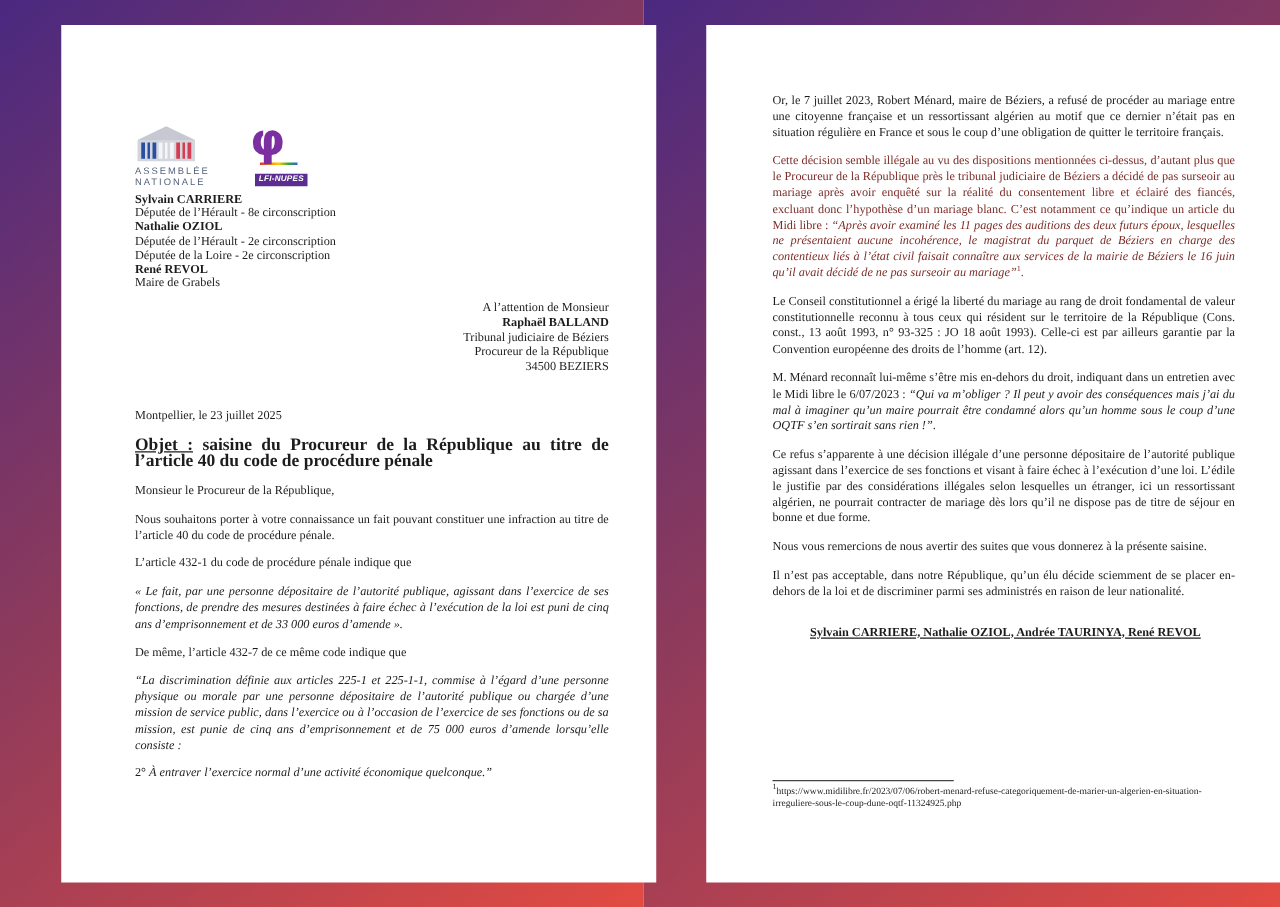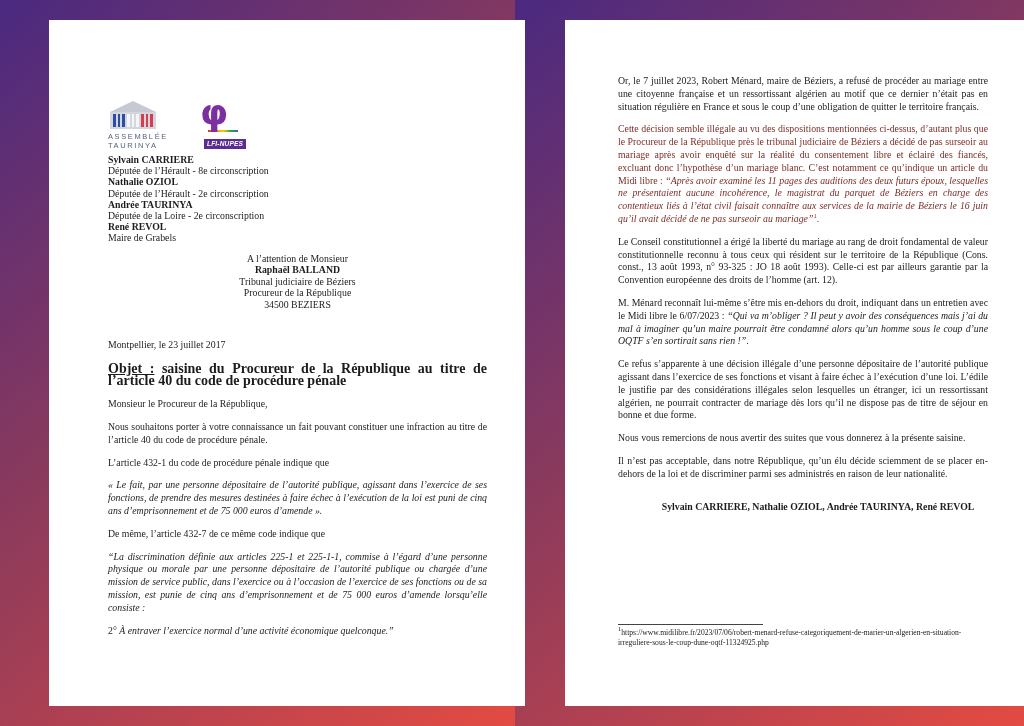--- a/index.html
+++ b/index.html
@@ -38,36 +38,36 @@
              color: #7b2fa0; line-height: 0.95; margin-left: 6px; }
   .lfi-rainbow { width: 30px; height: 2px; margin-left: 14px;
                  background: linear-gradient(90deg, #d33 0%, #f80 25%, #fc0 50%, #3a3 75%, #36c 100%); }
   .lfi-box { display: inline-block; background: #5c2d91; color: #fff; margin-left: 10px; margin-top: 1px;
              font-family: "Liberation Sans", sans-serif; font-weight: bold; font-style: italic;
              font-size: 6.5px; padding: 1.5px 3px; letter-spacing: 0.2px; }
 
   .senders { font-size: 9.8px; line-height: 11.2px; }
   .senders .nm { font-weight: bold; }
 
-  .recipient { text-align: center; font-size: 9.8px; line-height: 11.6px; margin-top: 9px; }
+  .recipient { text-align: right; font-size: 9.8px; line-height: 11.6px; margin-top: 9px; }
   .recipient .nm { font-weight: bold; }
 
   .dateline { margin-top: 28px; font-size: 9.8px; }
 
   .subject { margin-top: 13px; font-weight: bold; font-size: 14px; line-height: 12.8px;
              text-align: justify; }
   .subject .lbl { text-decoration: underline; }
 
   p.body { font-size: 9.8px; line-height: 12.8px; text-align: justify; margin-top: 10px; }
   .it { font-style: italic; }
   .bd { font-weight: bold; }
   .red-par { color: #7b2d28; }
 
-  .sig { margin-top: 20px; font-weight: bold; font-size: 9.8px; text-align: center;
-         padding-left: 30px; }
+  .sig { margin-top: 20px; font-weight: bold; font-size: 9.8px; 
+         padding-left: 30px; text-decoration: underline; }
 
   .footnote { position: absolute; left: 53px; right: 44px; bottom: 58px;
               font-size: 7.6px; line-height: 10px; color: #222; }
   .fn-sep { width: 145px; border-top: 1px solid #444; margin-bottom: 3px; }
   sup { font-size: 6.5px; vertical-align: super; line-height: 0; }
 </style>
 </head>
 <body>
 
 <div class="canvas">
@@ -84,62 +84,61 @@
               <i style="background:#2b4ea2"></i>
             <i style="background:#f4f5f8"></i>
               <i style="background:#f4f5f8"></i>
               <i style="background:#f4f5f8"></i>
             <i style="background:#d63d52"></i>
               <i style="background:#d63d52"></i>
               <i style="background:#d63d52"></i>
           </div>
           <div class="an-text">
             <div>ASSEMBLÉE</div>
-            <div>TAURINYA</div>
+            <div>NATIONALE</div>
           </div>
         </div>
         <div class="lfi-logo">
           <div class="lfi-phi">φ</div>
           <div class="lfi-rainbow"></div>
           <div class="lfi-box">LFI-NUPES</div>
         </div>
       </div>
 
       <div class="senders">
         <div class="nm">Sylvain CARRIERE</div>
         <div>Députée de l’Hérault - 8e circonscription</div>
         <div class="nm">Nathalie OZIOL</div>
         <div>Députée de l’Hérault - 2e circonscription</div>
-        <div class="nm">Andrée TAURINYA</div>
         <div>Députée de la Loire - 2e circonscription</div>
         <div class="nm">René REVOL</div>
         <div>Maire de Grabels</div>
       </div>
 
       <div class="recipient">
         <div>A l’attention de Monsieur</div>
         <div class="nm">Raphaël BALLAND</div>
         <div>Tribunal judiciaire de Béziers</div>
         <div>Procureur de la République</div>
         <div>34500 BEZIERS</div>
       </div>
 
-      <div class="dateline">Montpellier, le 23 juillet 2017</div>
+      <div class="dateline">Montpellier, le 23 juillet 2025</div>
 
       <div class="subject">
         <span class="lbl">Objet :</span><span> saisine du Procureur de la République au titre de l’article 40 du code de procédure pénale</span>
       </div>
 
       <p class="body">Monsieur le Procureur de la République,</p>
 
       <p class="body">Nous souhaitons porter à votre connaissance un fait pouvant constituer une infraction au titre de l’article 40 du code de procédure pénale.</p>
 
       <p class="body">L’article 432-1 du code de procédure pénale indique que</p>
 
-      <p class="body it">« Le fait, par une personne dépositaire de l’autorité publique, agissant dans l’exercice de ses fonctions, de prendre des mesures destinées à faire échec à l’exécution de la loi est puni de cinq ans d’emprisonnement et de 75 000 euros d’amende ».</p>
+      <p class="body it">« Le fait, par une personne dépositaire de l’autorité publique, agissant dans l’exercice de ses fonctions, de prendre des mesures destinées à faire échec à l’exécution de la loi est puni de cinq ans d’emprisonnement et de 33 000 euros d’amende ».</p>
 
       <p class="body">De même, l’article 432-7 de ce même code indique que</p>
 
       <p class="body it">“La discrimination définie aux articles 225-1 et 225-1-1, commise à l’égard d’une personne physique ou morale par une personne dépositaire de l’autorité publique ou chargée d’une mission de service public, dans l’exercice ou à l’occasion de l’exercice de ses fonctions ou de sa mission, est punie de cinq ans d’emprisonnement et de 75 000 euros d’amende lorsqu’elle consiste :</p>
 
 
       <p class="body">
         <span>2° </span><span class="it">À entraver l’exercice normal d’une activité économique quelconque.”</span>
       </p>
 

